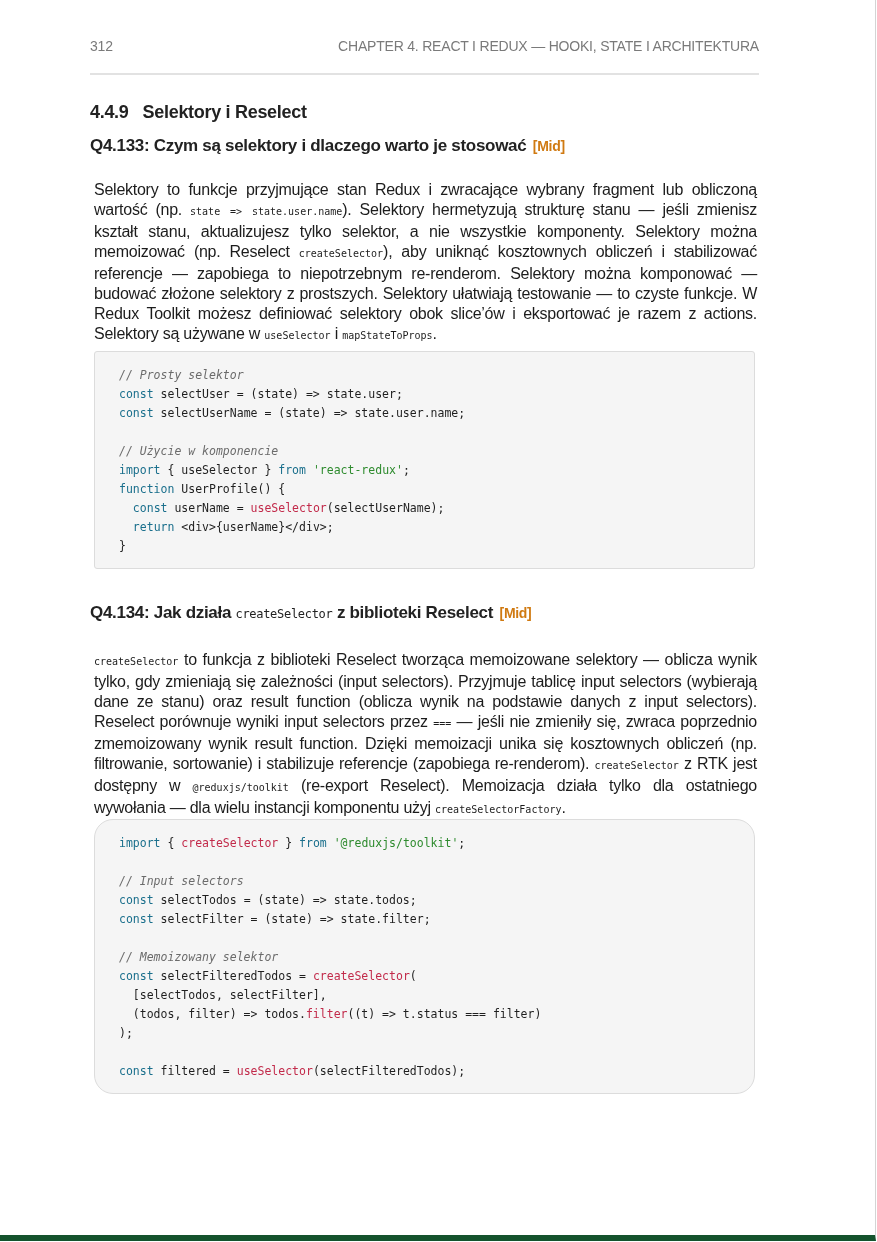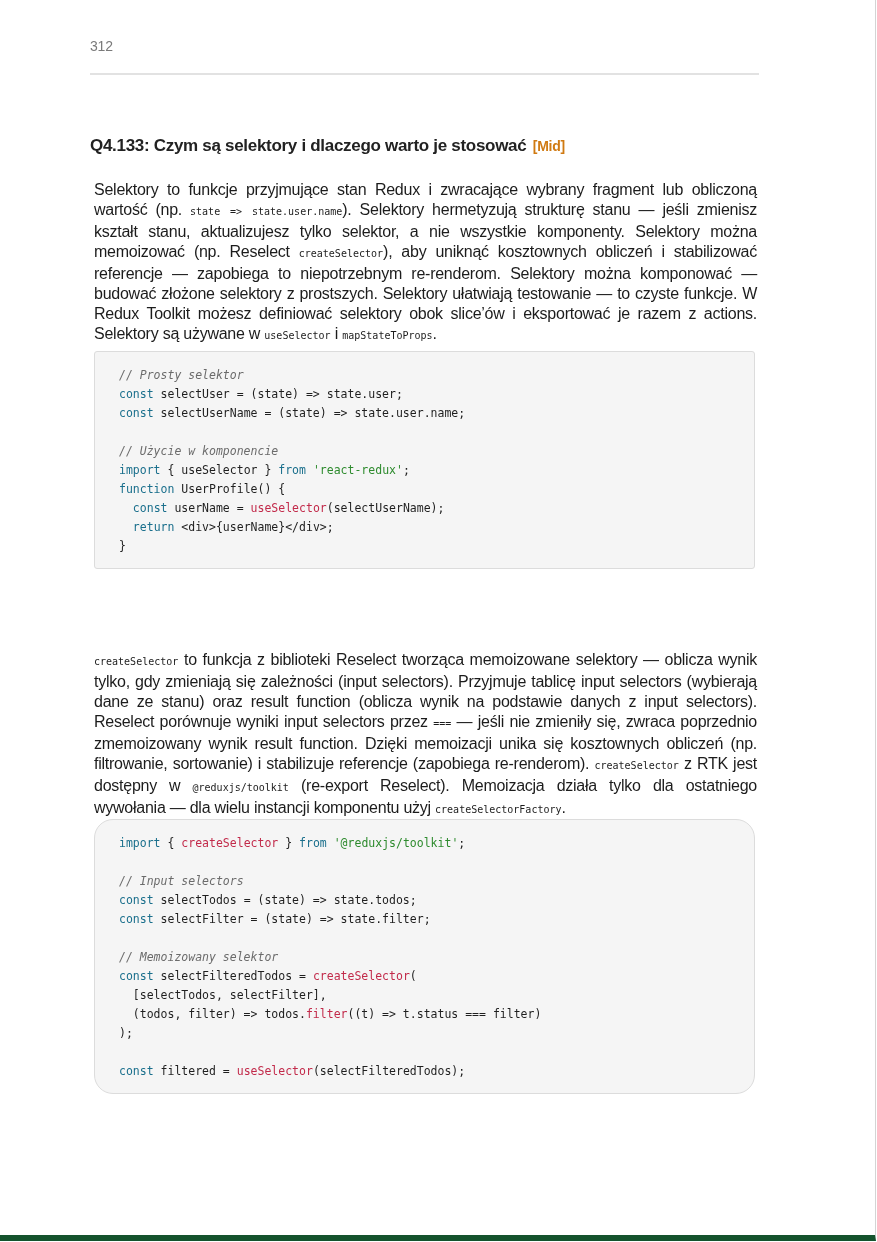--- a/index.html
+++ b/index.html
@@ -70,27 +70,35 @@
     .tok-fn { color: #c22a4a; }
     .tok-tx { color: #1f1f1f; }
   </style>
 </head>
 <body>
 
 <div class="page-frame">
 
   <div class="running-header">
     <span>312</span>
+    <span>CHAPTER 4.  REACT I REDUX — HOOKI, STATE I ARCHITEKTURA</span>
   </div>
   <div class="header-rule"></div>
 
+  <h2 class="subsection-title">
+    <span class="num">4.4.9</span><span>Selektory i Reselect</span>
+  </h2>
 
   <h3 class="question-title q1">
     <span>Q4.133: Czym są selektory i dlaczego warto je stosować</span>
     <span class="tag">[Mid]</span>
   </h3>
   <p class="para p1">Selektory to funkcje przyjmujące stan Redux i zwracające wybrany fragment lub obliczoną wartość (np. <code>state =&gt; state.user.name</code>). Selektory hermetyzują strukturę stanu — jeśli zmienisz kształt stanu, aktualizujesz tylko selektor, a nie wszystkie komponenty. Selektory można memoizować (np.  Reselect <code>createSelector</code>), aby uniknąć kosztownych obliczeń i stabilizować referencje — zapobiega to niepotrzebnym re-renderom.  Selektory można komponować — budować złożone selektory z prostszych. Selektory ułatwiają testowanie — to czyste funkcje. W Redux Toolkit możesz definiować selektory obok slice’ów i eksportować je razem z actions. Selektory są używane w <code>useSelector</code> i <code>mapStateToProps</code>.</p>
   <div class="code-block cb1"><div class="code-line"><span class="tok-cm">// Prosty selektor</span></div><div class="code-line"><span class="tok-kw">const</span><span class="tok-tx"> selectUser = (state) =&gt; state.user;</span></div><div class="code-line"><span class="tok-kw">const</span><span class="tok-tx"> selectUserName = (state) =&gt; state.user.name;</span></div><div class="code-line"> </div><div class="code-line"><span class="tok-cm">// Użycie w komponencie</span></div><div class="code-line"><span class="tok-kw">import</span><span class="tok-tx"> { useSelector } </span><span class="tok-kw">from</span><span class="tok-tx"> </span><span class="tok-str">'react-redux'</span><span class="tok-tx">;</span></div><div class="code-line"><span class="tok-kw">function</span><span class="tok-tx"> UserProfile() {</span></div><div class="code-line"><span class="tok-tx">  </span><span class="tok-kw">const</span><span class="tok-tx"> userName = </span><span class="tok-fn">useSelector</span><span class="tok-tx">(selectUserName);</span></div><div class="code-line"><span class="tok-tx">  </span><span class="tok-kw">return</span><span class="tok-tx"> &lt;div&gt;{userName}&lt;/div&gt;;</span></div><div class="code-line"><span class="tok-tx">}</span></div></div>
 
+  <h3 class="question-title q2">
+    <span>Q4.134: Jak działa </span><code>createSelector</code><span> z biblioteki Reselect</span>
+    <span class="tag">[Mid]</span>
+  </h3>
   <p class="para p2"><code>createSelector</code> to funkcja z biblioteki Reselect tworząca memoizowane selektory — oblicza wynik tylko, gdy zmieniają się zależności (input selectors).  Przyjmuje tablicę input selectors (wybierają dane ze stanu) oraz result function (oblicza wynik na podstawie danych z input selectors).  Reselect porównuje wyniki input selectors przez <code>===</code> — jeśli nie zmieniły się, zwraca poprzednio zmemoizowany wynik result function.  Dzięki memoizacji unika się kosztownych obliczeń (np. filtrowanie, sortowanie) i stabilizuje referencje (zapobiega re-renderom). <code>createSelector</code> z RTK jest dostępny w <code>@reduxjs/toolkit</code> (re-export Reselect). Memoizacja działa tylko dla ostatniego wywołania — dla wielu instancji komponentu użyj <code>createSelectorFactory</code>.</p>
   <div class="code-block cb2"><div class="code-line"><span class="tok-kw">import</span><span class="tok-tx"> { </span><span class="tok-fn">createSelector</span><span class="tok-tx"> } </span><span class="tok-kw">from</span><span class="tok-tx"> </span><span class="tok-str">'@reduxjs/toolkit'</span><span class="tok-tx">;</span></div><div class="code-line"> </div><div class="code-line"><span class="tok-cm">// Input selectors</span></div><div class="code-line"><span class="tok-kw">const</span><span class="tok-tx"> selectTodos = (state) =&gt; state.todos;</span></div><div class="code-line"><span class="tok-kw">const</span><span class="tok-tx"> selectFilter = (state) =&gt; state.filter;</span></div><div class="code-line"> </div><div class="code-line"><span class="tok-cm">// Memoizowany selektor</span></div><div class="code-line"><span class="tok-kw">const</span><span class="tok-tx"> selectFilteredTodos = </span><span class="tok-fn">createSelector</span><span class="tok-tx">(</span></div><div class="code-line"><span class="tok-tx">  [selectTodos, selectFilter],</span></div><div class="code-line"><span class="tok-tx">  (todos, filter) =&gt; todos.</span><span class="tok-fn">filter</span><span class="tok-tx">((t) =&gt; t.status === filter)</span></div><div class="code-line"><span class="tok-tx">);</span></div><div class="code-line"> </div><div class="code-line"><span class="tok-kw">const</span><span class="tok-tx"> filtered = </span><span class="tok-fn">useSelector</span><span class="tok-tx">(selectFilteredTodos);</span></div></div>
 
 </div>
 
 </body></html>

